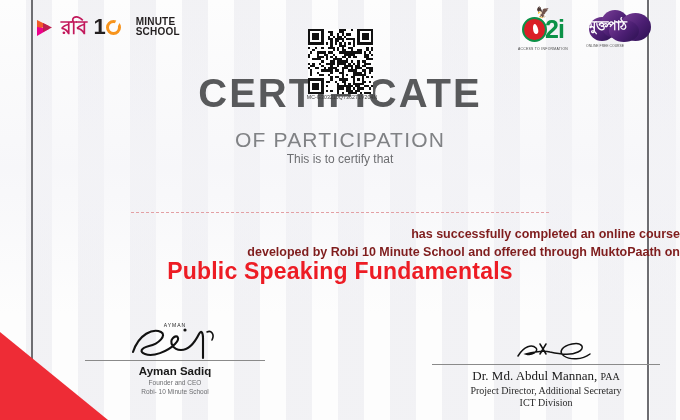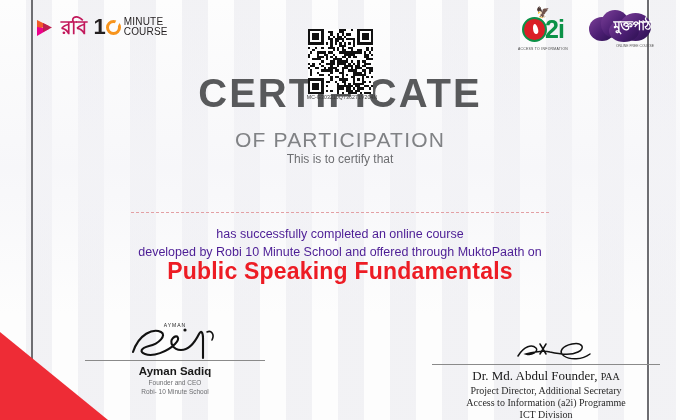--- a/index.html
+++ b/index.html
@@ -72,22 +72,22 @@
     display:inline-block;width:15px;height:15px;
     border:3px solid #f7941d;border-radius:50%;
     box-sizing:border-box;margin-left:1px;
     position:relative;
   }
   .tms-zero:after{
     content:"";position:absolute;right:-1px;top:-3px;
     width:4px;height:7px;background:#fdfdfd;transform:rotate(25deg);
   }
   .tms-words{
-    margin-left:0;line-height:10px;
-    font-size:10px;font-weight:normal;color:#231f20;
+    margin-left:12px;line-height:10px;
+    font-size:10px;font-weight:bold;color:#231f20;
     letter-spacing:0.2px;
   }
 
   .logo-a2i{
     position:absolute;left:512px;top:8px;
     width:62px;height:50px;text-align:center;
   }
   .a2i-bird{font-size:11px;line-height:9px;color:#1a1a1a;}
   .a2i-row{
     display:flex;align-items:flex-start;justify-content:center;
@@ -108,21 +108,21 @@
     font-size:25px;font-weight:bold;color:#0c9247;
     line-height:24px;margin-left:-2px;letter-spacing:-1px;
   }
   .a2i-tag{
     font-size:3.4px;color:#444;letter-spacing:0.3px;
     margin-top:2px;white-space:nowrap;
   }
 
   .logo-mp{
     position:absolute;left:586px;top:10px;
-    width:68px;height:48px;text-align:right;
+    width:68px;height:48px;text-align:left;
   }
   .mp-cloud{
     position:relative;width:62px;height:32px;margin:0 auto;
   }
   .mp-cloud .b{
     position:absolute;border-radius:50%;
     background:linear-gradient(135deg,#7b3f98 0%,#4b1e72 55%,#2b1150 100%);
   }
   .mp-b1{left:0;top:7px;width:26px;height:24px;}
   .mp-b2{left:12px;top:0;width:28px;height:28px;}
@@ -169,22 +169,22 @@
   
   .certify{
     position:absolute;left:0;right:0;top:152px;text-align:center;
     font-size:12px;color:#6d6e71;
   }
   .dashed-rule{
     position:absolute;left:131px;top:212px;width:418px;height:0;
     border-top:1px dashed #e3a0a4;
   }
   .course-lines{
-    position:absolute;left:0;right:0;top:225px;text-align:center;
-    font-size:12.5px;color:#4c1d95;line-height:18px;
+    position:absolute;left:0;right:0;top:225px;text-align:right;
+    font-size:12.5px;color:#7f1d1d;line-height:18px;font-weight:bold;
   }
   .course-name{
     position:absolute;left:0;right:0;top:258px;text-align:center;
     font-size:23px;font-weight:bold;color:#ed1c24;
     letter-spacing:0.2px;
   }
 
   
   .sig-left{
     position:absolute;left:85px;top:318px;width:180px;text-align:center;
@@ -233,21 +233,21 @@
         <polygon points="7,5 16,9.5 7,14" fill="#be1e4d"></polygon>
       </svg>
     </div>
     <span class="robi-bn">রবি</span>
     <span class="tms-ten">
       <span>1</span>
         <span class="tms-zero"></span>
     </span>
     <span class="tms-words">
       <div>MINUTE</div>
-      <div>COURSE</div>
+      <div>SCHOOL</div>
     </span>
   </div>
 
   <div class="logo-a2i">
     <div class="a2i-bird">🦅</div>
     <div class="a2i-row">
       <span class="a2i-circle"></span>
       <span class="a2i-2i">2i</span>
     </div>
     <div class="a2i-tag">ACCESS TO INFORMATION</div>
@@ -308,21 +308,20 @@
     <div class="sig-img-r">
       <svg width="160" height="26" viewBox="0 0 160 26" style="margin:0 auto;display:block;">
         <path d="M52 18 C58 8, 66 6, 70 10 C73 13, 66 18, 60 16 C68 14, 76 12, 84 14
                  C94 16, 104 18, 112 14 C120 10, 116 4, 106 6 C96 8, 92 14, 98 18
                  C104 22, 116 22, 124 16" fill="none" stroke="#111" stroke-width="1.5" stroke-linecap="round"></path>
         <path d="M74 6 L80 16 M80 6 L74 16" fill="none" stroke="#111" stroke-width="1.5" stroke-linecap="round"></path>
       </svg>
     </div>
     <div class="sig-rule"></div>
     <div class="sig-name-serif">
-      <span>Dr. Md. Abdul Founder,</span>
+      <span>Dr. Md. Abdul Mannan,</span>
       <span class="paa">PAA</span>
     </div>
     <div class="sig-role-serif">Project Director, Additional Secretary</div>
-    <div class="sig-role-serif">Access to Information (a2i) Programme</div>
     <div class="sig-role-serif">ICT Division</div>
   </div>
 
 </div>
 
 </body></html>

